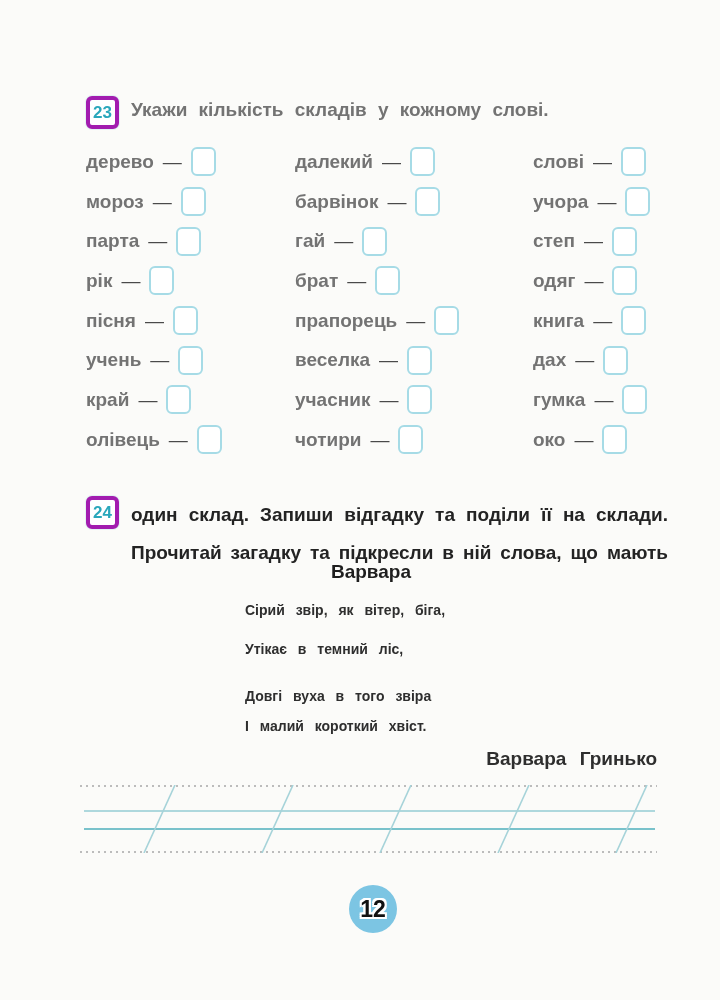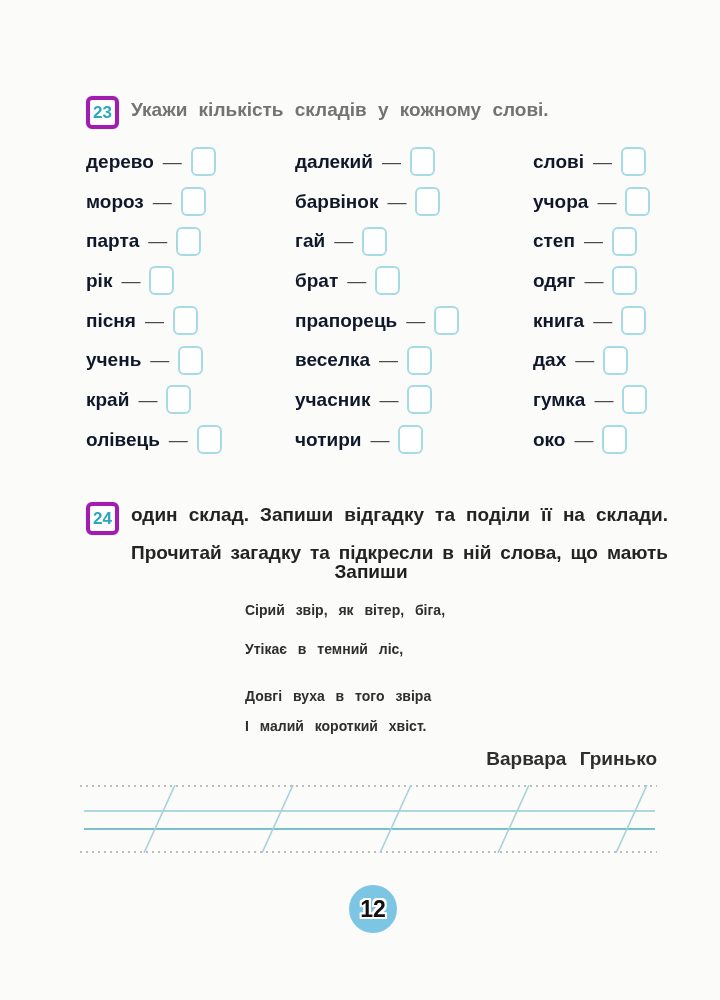--- a/index.html
+++ b/index.html
@@ -28,21 +28,21 @@
   }
   .ex-title-block{width:537px;}
   .ex-title-line{
     font-size:19px;font-weight:700;color:#232323;line-height:38px;
     text-align:justify;text-align-last:justify;
   }
 
   
   .word-col{display:flex;flex-direction:column;}
   .word-row{height:39.7px;display:flex;align-items:center;}
-  .word{font-size:19px;font-weight:700;color:#0f172a;}
+  .word{font-size:19px;font-weight:700;color:#737373;}
   .dash{font-size:19px;color:#4a4a4a;margin:0 9px;font-weight:400;}
   .answer-box{
     display:inline-block;width:21px;height:25px;
     border:2px solid #a6dbe6;border-radius:6px;background:#ffffff;
   }
 
   
   .riddle-title{
     left:22px;right:0;top:561px;text-align:center;
     font-size:19px;font-weight:700;color:#1e1e1e;
@@ -209,28 +209,28 @@
       <span class="answer-box"></span>
     </div>
     <div class="word-row">
       <span class="word">око</span>
       <span class="dash">—</span>
       <span class="answer-box"></span>
     </div>
   </div>
 
 <div class="abs ex-header" style="left:86px;top:496px;">
-  <span class="badge" style="margin-top:6px;">24</span>
+  <span class="badge" style="">24</span>
   <span class="ex-title-block">
     <span class="ex-title-line" style="display:block;">один склад. Запиши відгадку та поділи її на склади.</span>
     <span class="ex-title-line" style="display:block;">Прочитай загадку та підкресли в ній слова, що мають</span>
   </span>
 </div>
 
-<div class="abs riddle-title">Запиши</div>
+<div class="abs riddle-title">Варвара</div>
 <div class="abs riddle-line" style="top:602px;">Сірий звір, як вітер, біга,</div>
 <div class="abs riddle-line" style="top:641px;">Утікає в темний ліс,</div>
 <div class="abs riddle-line" style="top:688px;">Довгі вуха в того звіра</div>
 <div class="abs riddle-line" style="top:718px;">І малий короткий хвіст.</div>
 <div class="abs author">Варвара Гринько</div>
 
 <div class="abs write-area">
   <div class="dotted-line dotted-top"></div>
   <div class="solid-line solid-upper"></div>
   <div class="solid-line solid-lower"></div>

